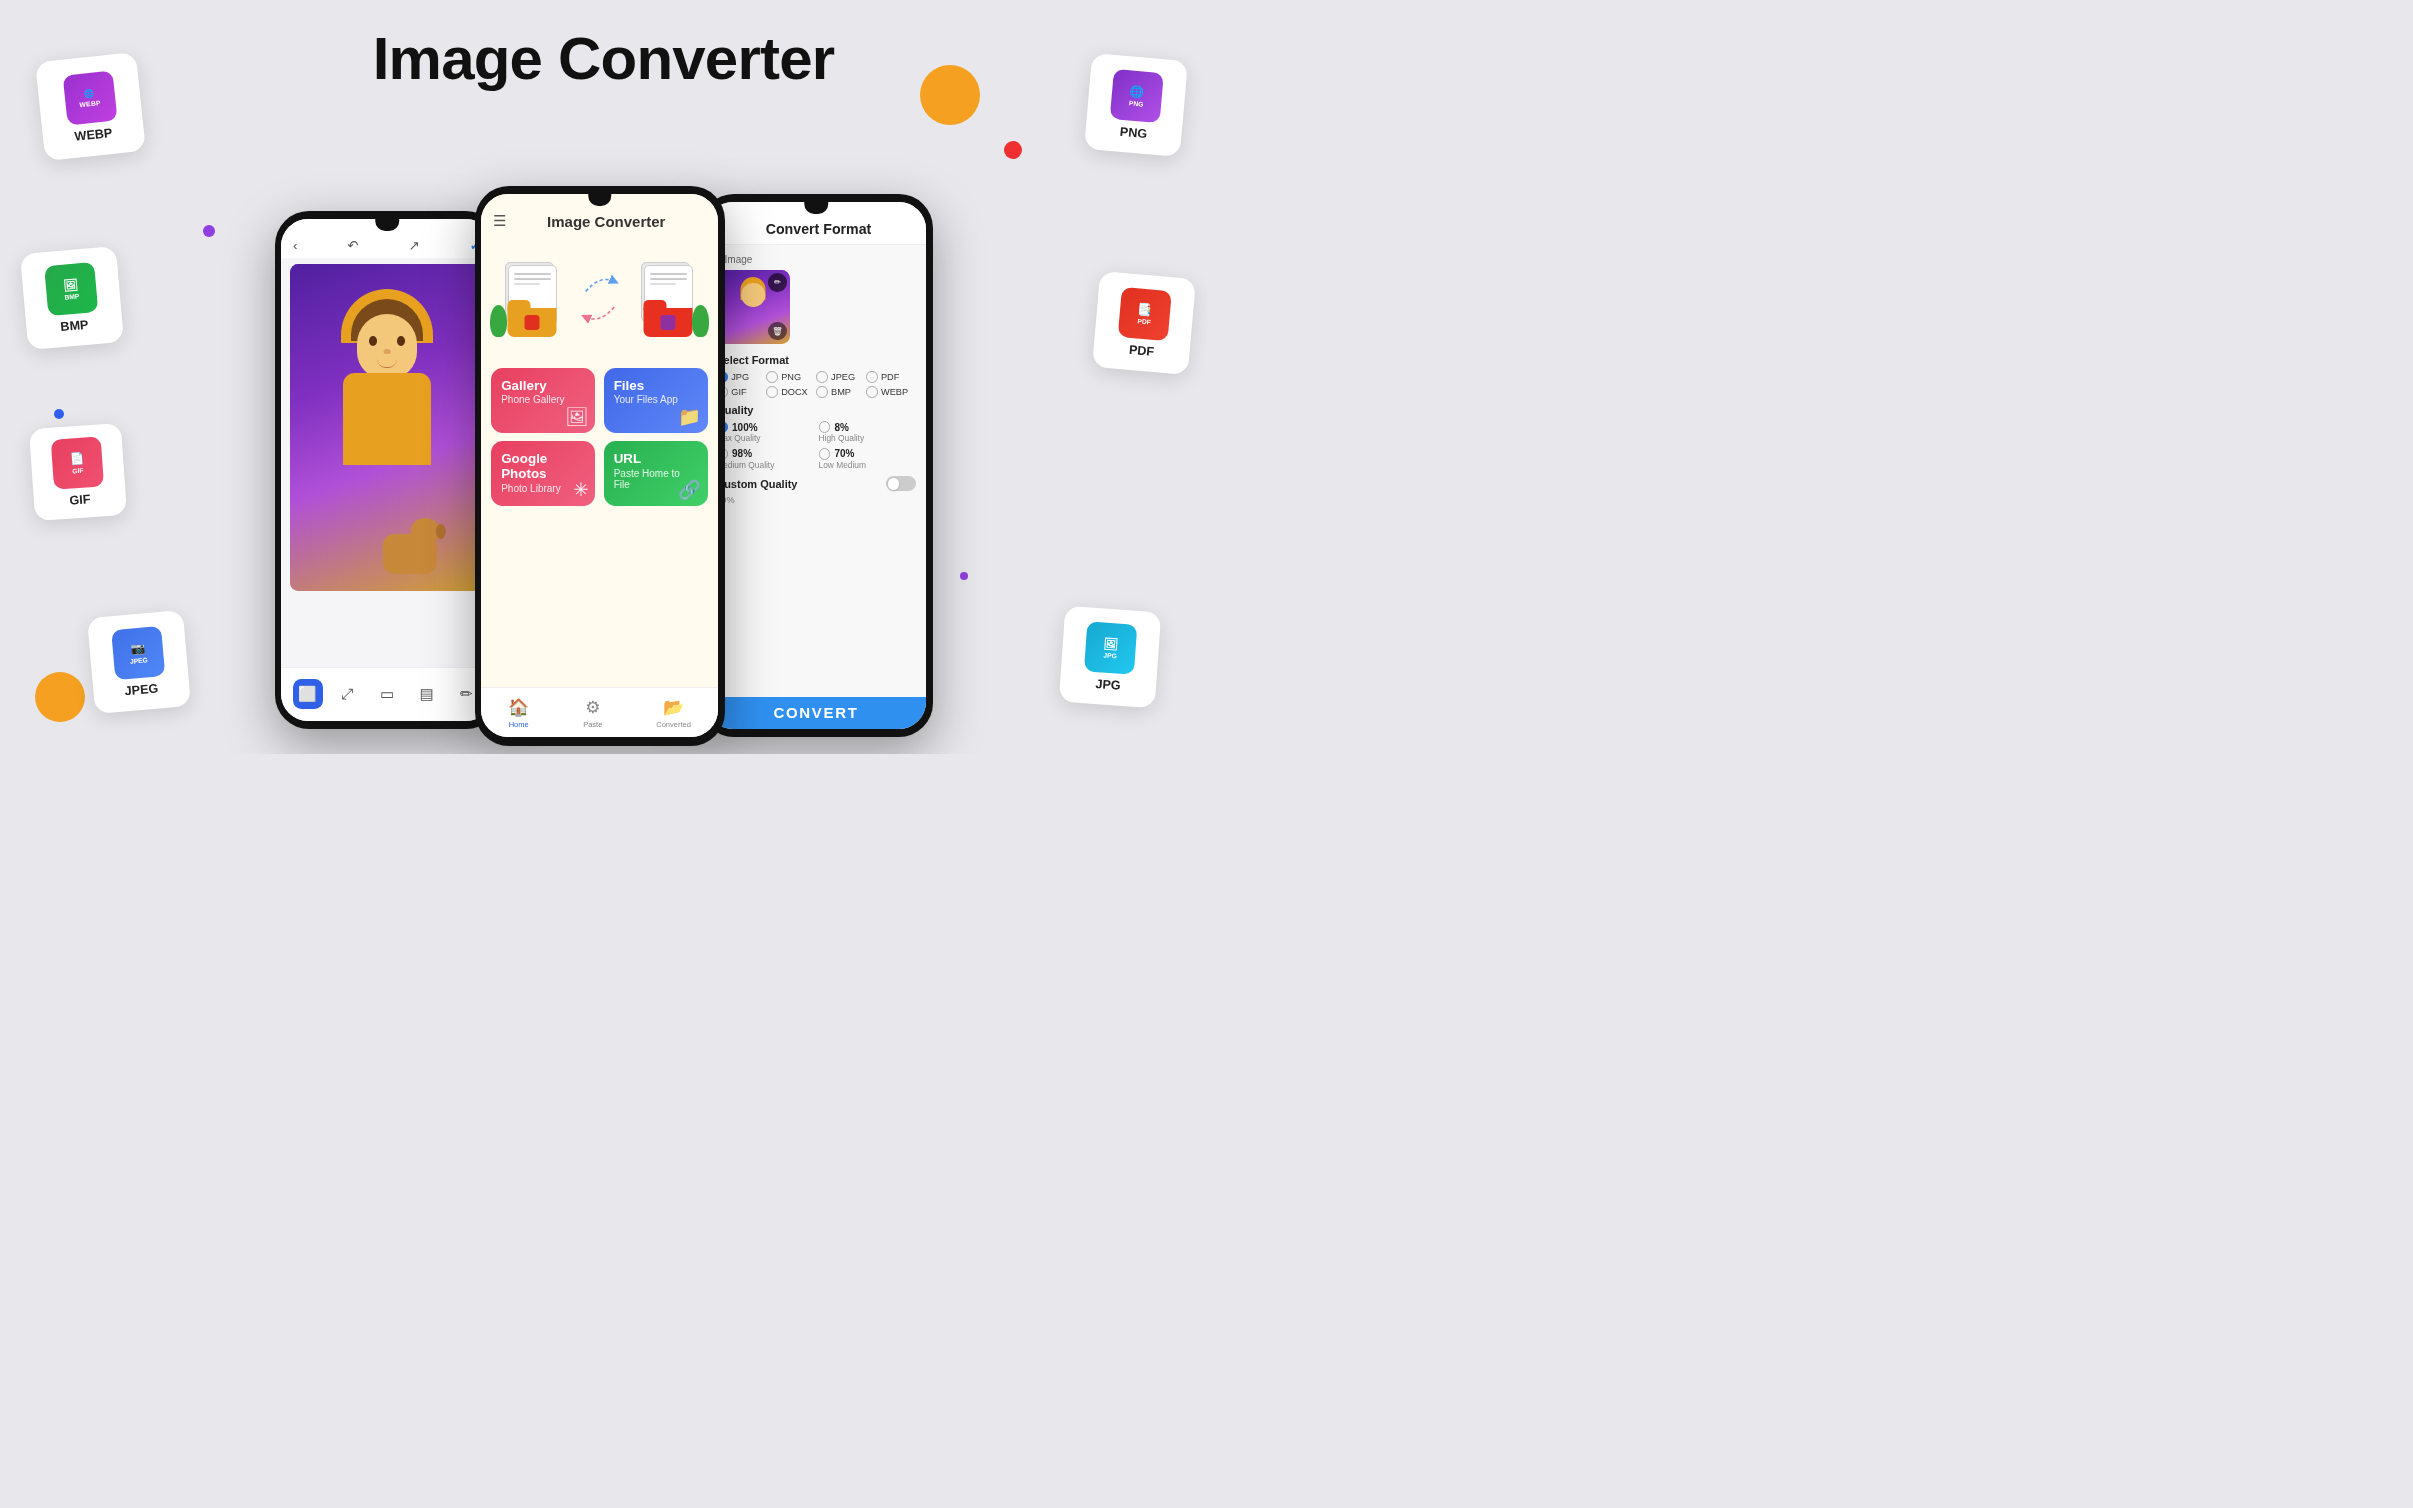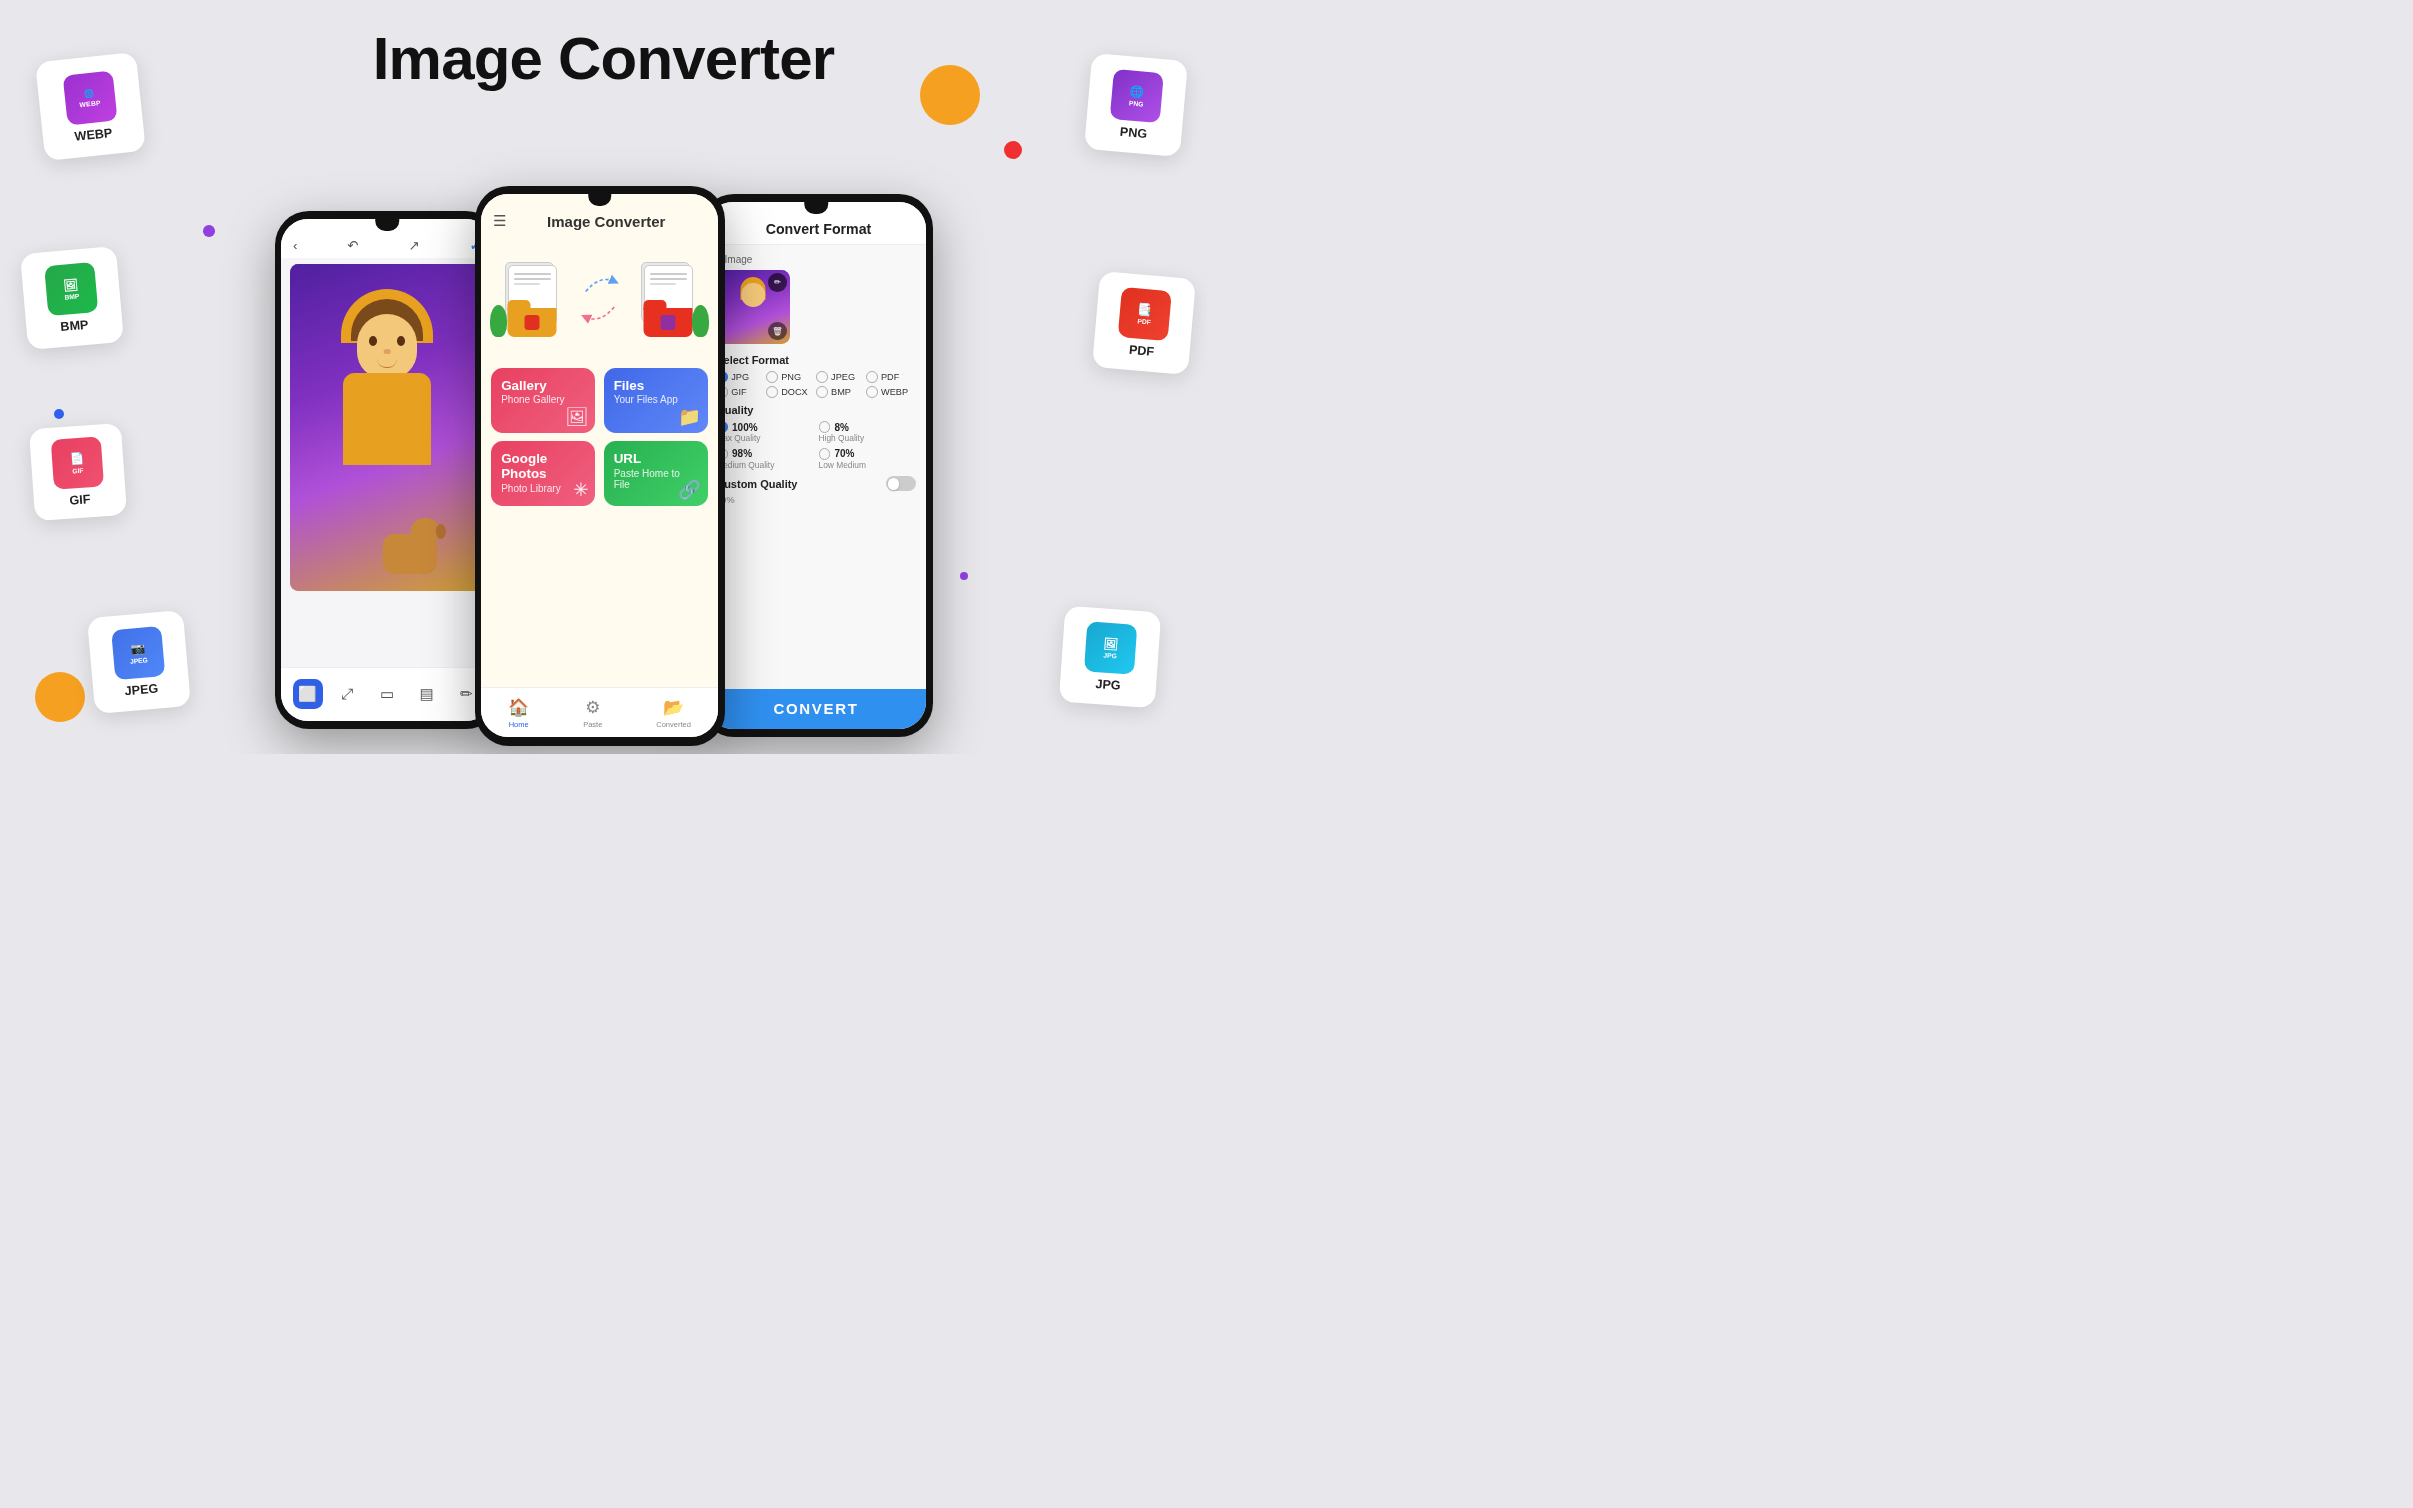--- a/index.html
+++ b/index.html
@@ -385,21 +385,21 @@
       background: white;
       border-radius: 50%;
       top: 1.7px; left: 1.7px;
       box-shadow: 0 0.8px 2.5px rgba(0,0,0,0.2);
     }
     .custom-pct { font-size: 9.2px; color: #888; }
 
     .convert-btn {
       position: absolute;
       bottom: 0; left: 0; right: 0;
-      height: 40px;
+      height: 32px;
       background: #3090f0;
       display: flex; align-items: center; justify-content: center;
       font-size: 15px; font-weight: 800; color: white; letter-spacing: 1.7px;
     }
   </style>
 </head>
 <body>
 
 <div class="deco-circle circle-orange-top"></div>
 <div class="deco-circle circle-red-top"></div>

